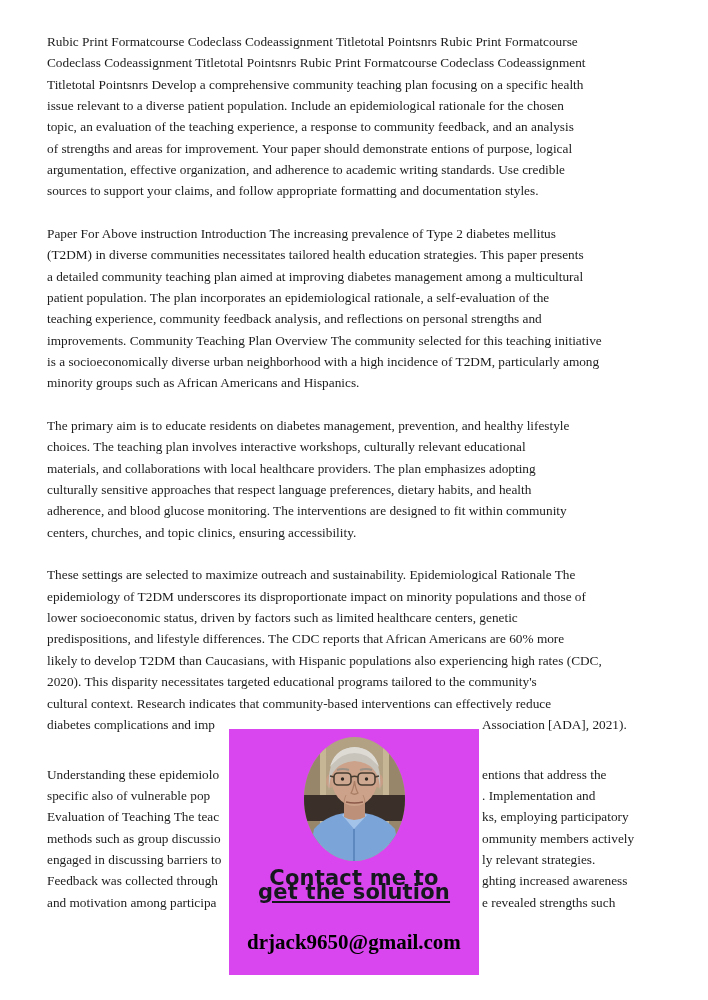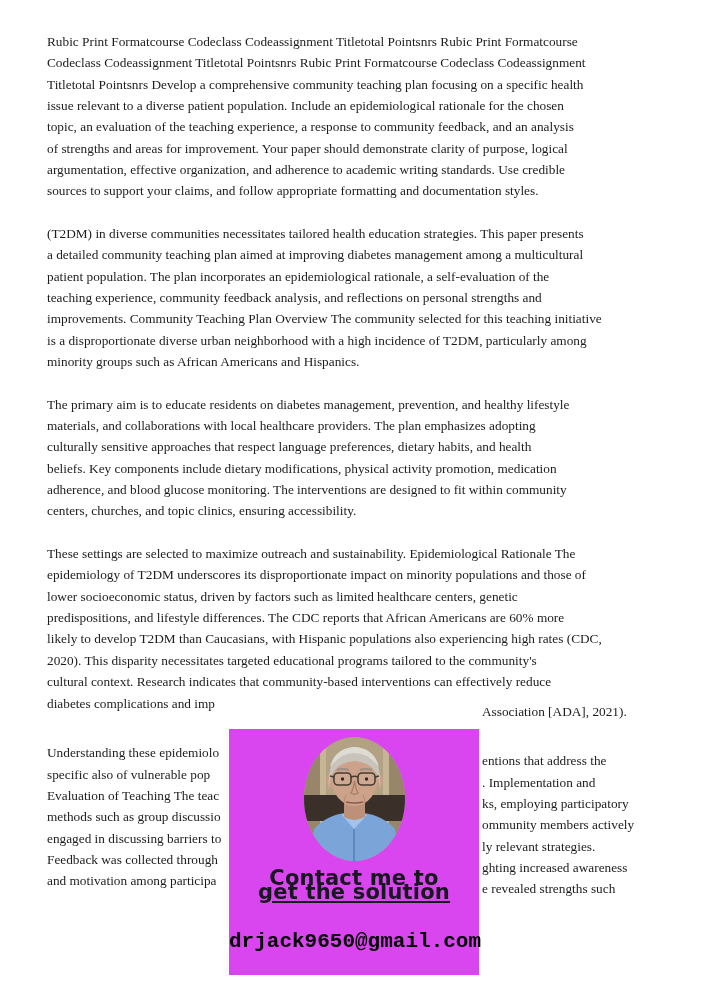--- a/index.html
+++ b/index.html
@@ -27,21 +27,20 @@
   .line {
     position: relative;
     white-space: nowrap;
     height: 21.35px;
     line-height: 21.35px;
   }
   .frag-right {
     position: absolute;
     left: 435px; top: 0;
     white-space: nowrap;
-    margin-top: 8px;
   }
   
   .overlay-card {
     position: absolute;
     left: 229px; top: 729px;
     width: 250px; height: 246px;
     background: #3BDFE0;
   }
   .photo-wrap {
     position: absolute;
@@ -58,56 +57,57 @@
     font-size: 21px;
     color: #15181c;
     letter-spacing: 0.2px;
   }
   .contact-l1 { top: 137px; }
   .contact-l2 { top: 151px; text-decoration: underline; }
   .contact-email {
     position: absolute;
     left: 0; top: 201px; width: 100%;
     text-align: center;
-    font-family: Liberation Mono, monospace;
+    font-family: Liberation Serif, serif;
     font-weight: bold;
     font-size: 21px;
     color: #000000;
   }
 </style>
 </head>
 <body>
 
 <div class="page" style="background-color: rgb(255, 255, 255);">
 
   <div class="doc-text" style="color: rgb(28, 28, 28);">
       <div class="paragraph">
         <div class="line">Rubic Print Formatcourse Codeclass Codeassignment Titletotal Pointsnrs Rubic Print Formatcourse</div>
         <div class="line">Codeclass Codeassignment Titletotal Pointsnrs Rubic Print Formatcourse Codeclass Codeassignment</div>
         <div class="line">Titletotal Pointsnrs Develop a comprehensive community teaching plan focusing on a specific health</div>
         <div class="line">issue relevant to a diverse patient population. Include an epidemiological rationale for the chosen</div>
         <div class="line">topic, an evaluation of the teaching experience, a response to community feedback, and an analysis</div>
-        <div class="line">of strengths and areas for improvement. Your paper should demonstrate clarity of purpose, logical</div>
+        <div class="line">of strengths and areas for improvement. Your paper should demonstrate entions of purpose, logical</div>
         <div class="line">argumentation, effective organization, and adherence to academic writing standards. Use credible</div>
         <div class="line">sources to support your claims, and follow appropriate formatting and documentation styles.</div>
       </div>
       <div class="paragraph">
+        <div class="line">Paper For Above instruction Introduction The increasing prevalence of Type 2 diabetes mellitus</div>
         <div class="line">(T2DM) in diverse communities necessitates tailored health education strategies. This paper presents</div>
         <div class="line">a detailed community teaching plan aimed at improving diabetes management among a multicultural</div>
         <div class="line">patient population. The plan incorporates an epidemiological rationale, a self-evaluation of the</div>
         <div class="line">teaching experience, community feedback analysis, and reflections on personal strengths and</div>
         <div class="line">improvements. Community Teaching Plan Overview The community selected for this teaching initiative</div>
-        <div class="line">is a disproportionate diverse urban neighborhood with a high incidence of T2DM, particularly among</div>
+        <div class="line">is a socioeconomically diverse urban neighborhood with a high incidence of T2DM, particularly among</div>
         <div class="line">minority groups such as African Americans and Hispanics.</div>
       </div>
       <div class="paragraph">
         <div class="line">The primary aim is to educate residents on diabetes management, prevention, and healthy lifestyle</div>
+        <div class="line">choices. The teaching plan involves interactive workshops, culturally relevant educational</div>
         <div class="line">materials, and collaborations with local healthcare providers. The plan emphasizes adopting</div>
         <div class="line">culturally sensitive approaches that respect language preferences, dietary habits, and health</div>
-        <div class="line">beliefs. Key components include dietary modifications, physical activity promotion, medication</div>
         <div class="line">adherence, and blood glucose monitoring. The interventions are designed to fit within community</div>
         <div class="line">centers, churches, and topic clinics, ensuring accessibility.</div>
       </div>
       <div class="paragraph">
         <div class="line">These settings are selected to maximize outreach and sustainability. Epidemiological Rationale The</div>
         <div class="line">epidemiology of T2DM underscores its disproportionate impact on minority populations and those of</div>
         <div class="line">lower socioeconomic status, driven by factors such as limited healthcare centers, genetic</div>
         <div class="line">predispositions, and lifestyle differences. The CDC reports that African Americans are 60% more</div>
         <div class="line">likely to develop T2DM than Caucasians, with Hispanic populations also experiencing high rates (CDC,</div>
         <div class="line">2020). This disparity necessitates targeted educational programs tailored to the community's</div>

